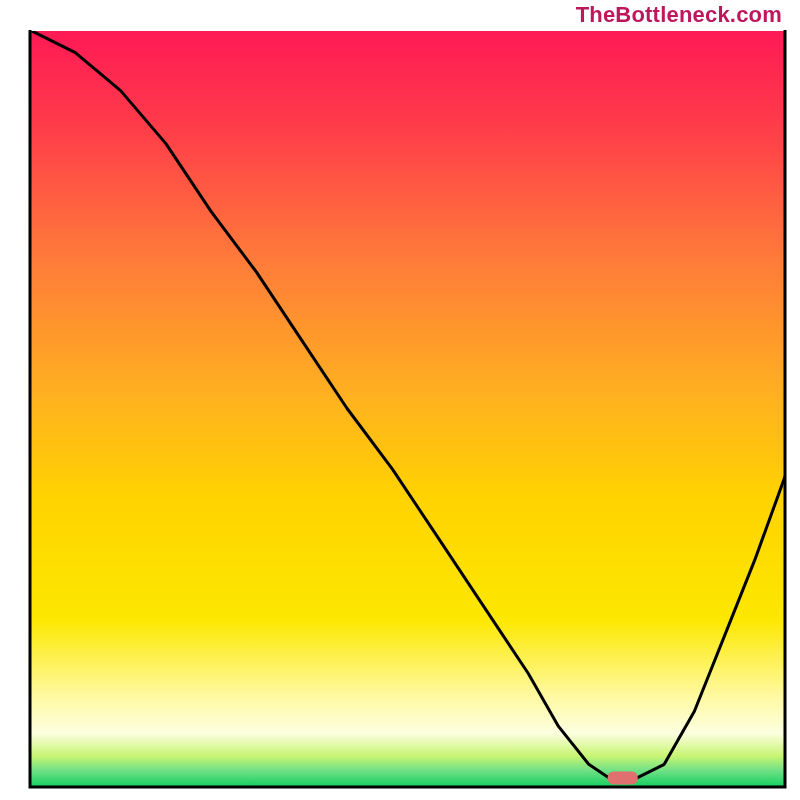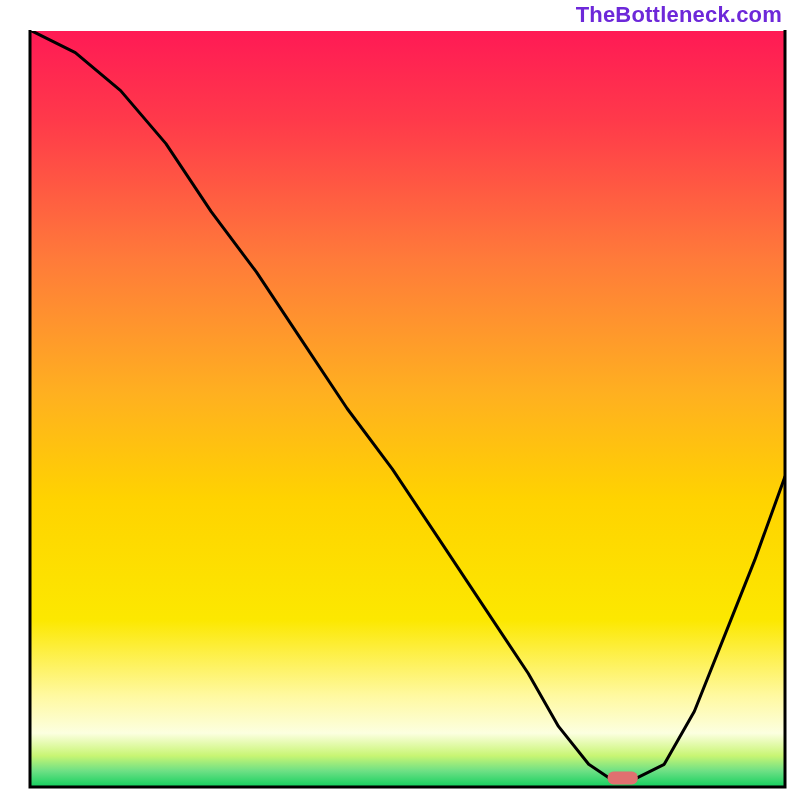--- a/index.html
+++ b/index.html
@@ -14,21 +14,21 @@
     position: relative;
     width: 800px;
     height: 800px;
   }
   .watermark {
     position: absolute;
     top: 2px;
     right: 18px;
     font-size: 22px;
     font-weight: 600;
-    color: #6d28d9;
+    color: #be185d;
     letter-spacing: 0.2px;
   }
   svg {
     position: absolute;
     top: 0;
     left: 0;
   }
 </style>
 </head>
 <body>

